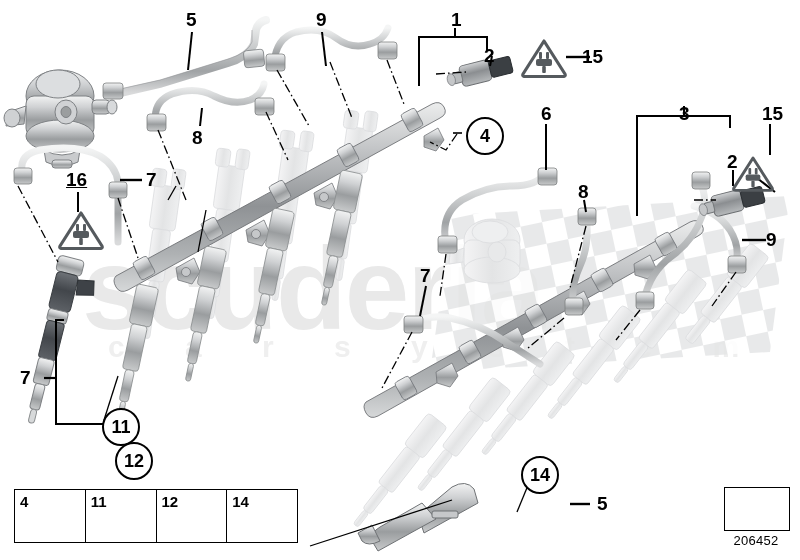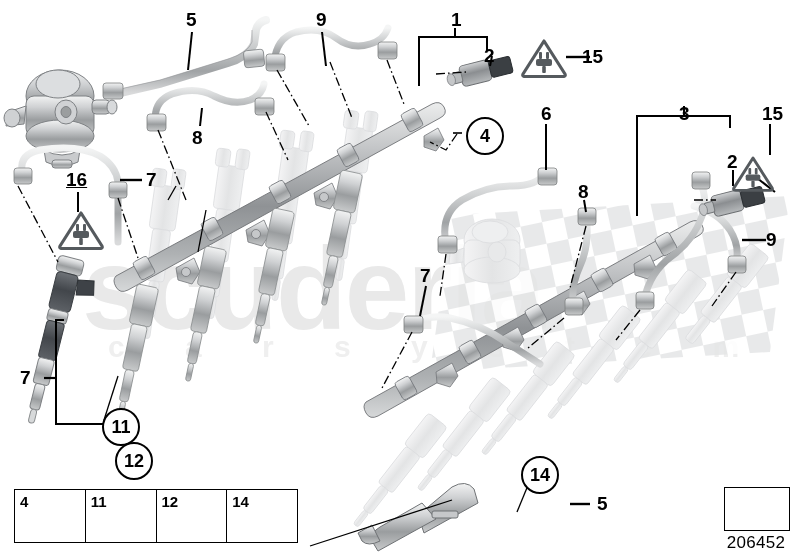--- a/index.html
+++ b/index.html
@@ -26,21 +26,21 @@
   #legend{position:absolute;left:14px;top:489px;width:282px;height:52px;
           border:1.6px solid #000;background:#fff;display:flex;}
   #legend .cell{flex:1;border-right:1.4px solid #000;position:relative;}
   #legend .cell:last-child{border-right:none;}
   #legend .cl{position:absolute;left:5px;top:3px;font-weight:700;font-size:15px;}
 
   
   #pnbox{position:absolute;left:724px;top:487px;width:64px;height:42px;
          border:1.5px solid #000;background:#fff;}
   #pnum{position:absolute;left:718px;top:533px;width:76px;text-align:center;
-        font-size:17px;letter-spacing:.3px;}
+        font-size:13px;letter-spacing:.3px;}
 </style>
 </head>
 <body>
 
 <div id="stage">
 
   <div class="wm wm-main">scuderia</div>
   <div class="wm wm-sub">c a r s y s t e m</div>
 
   <svg class="ov" viewBox="0 0 800 560">

